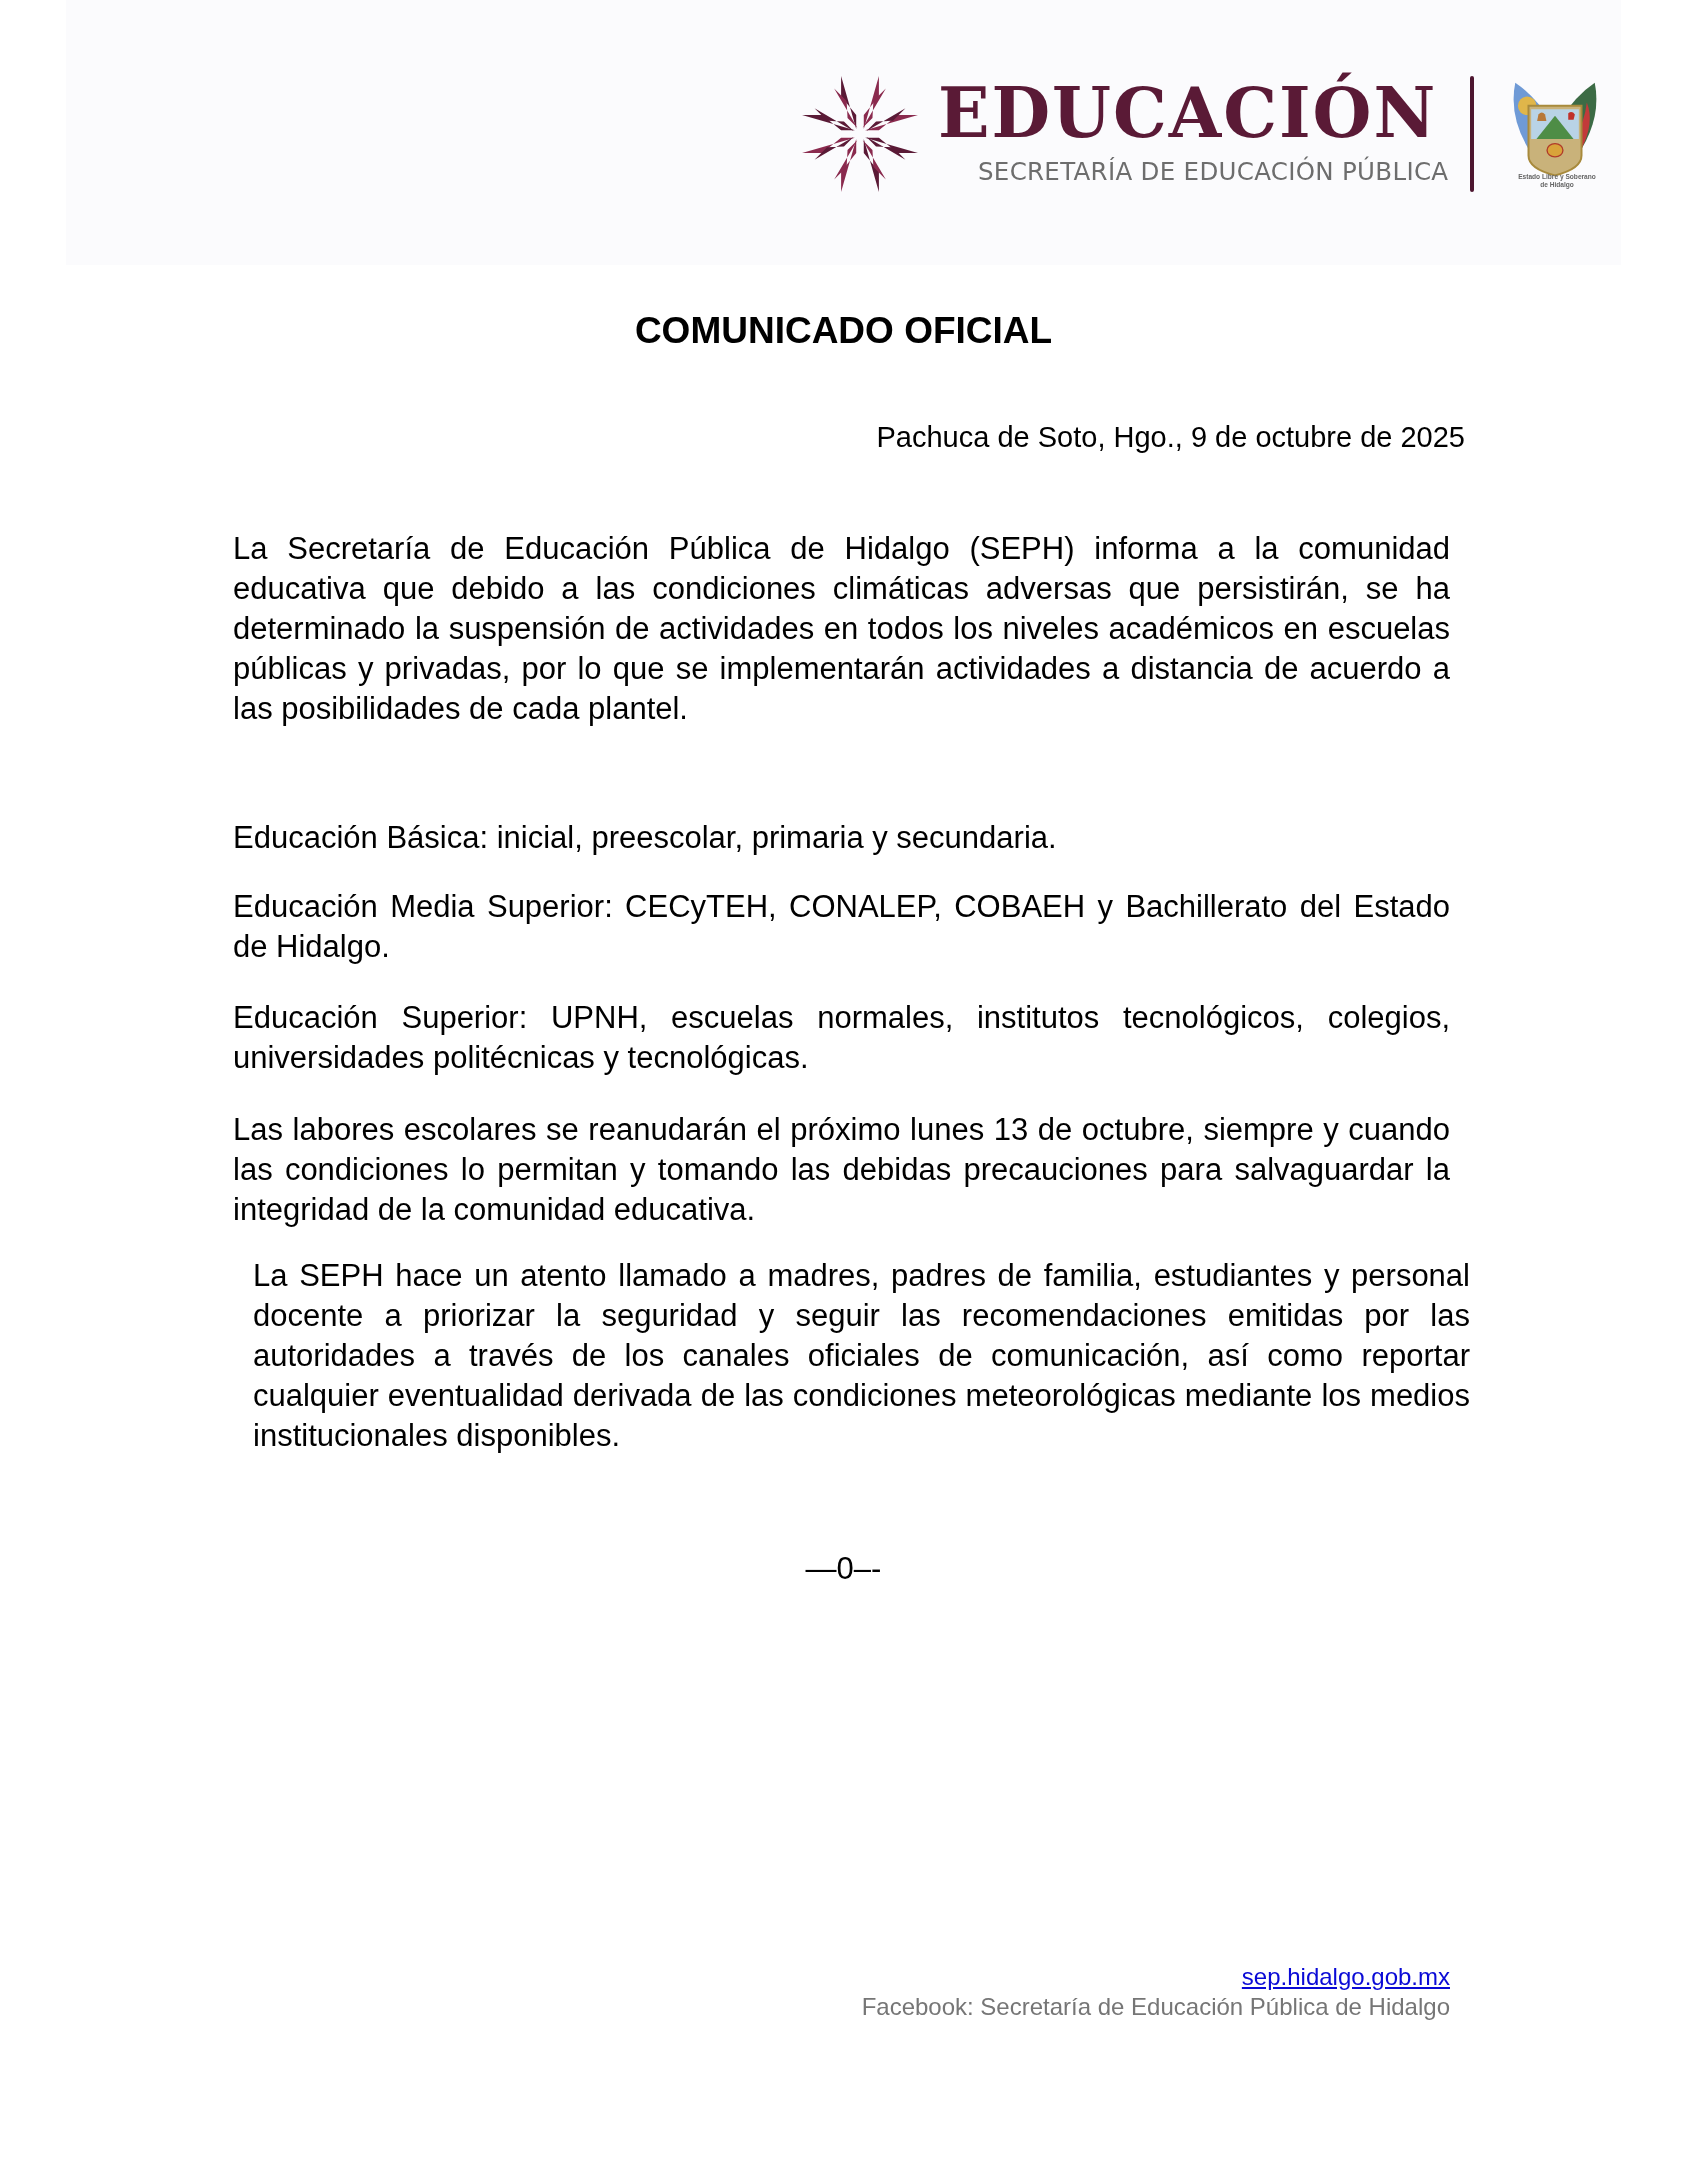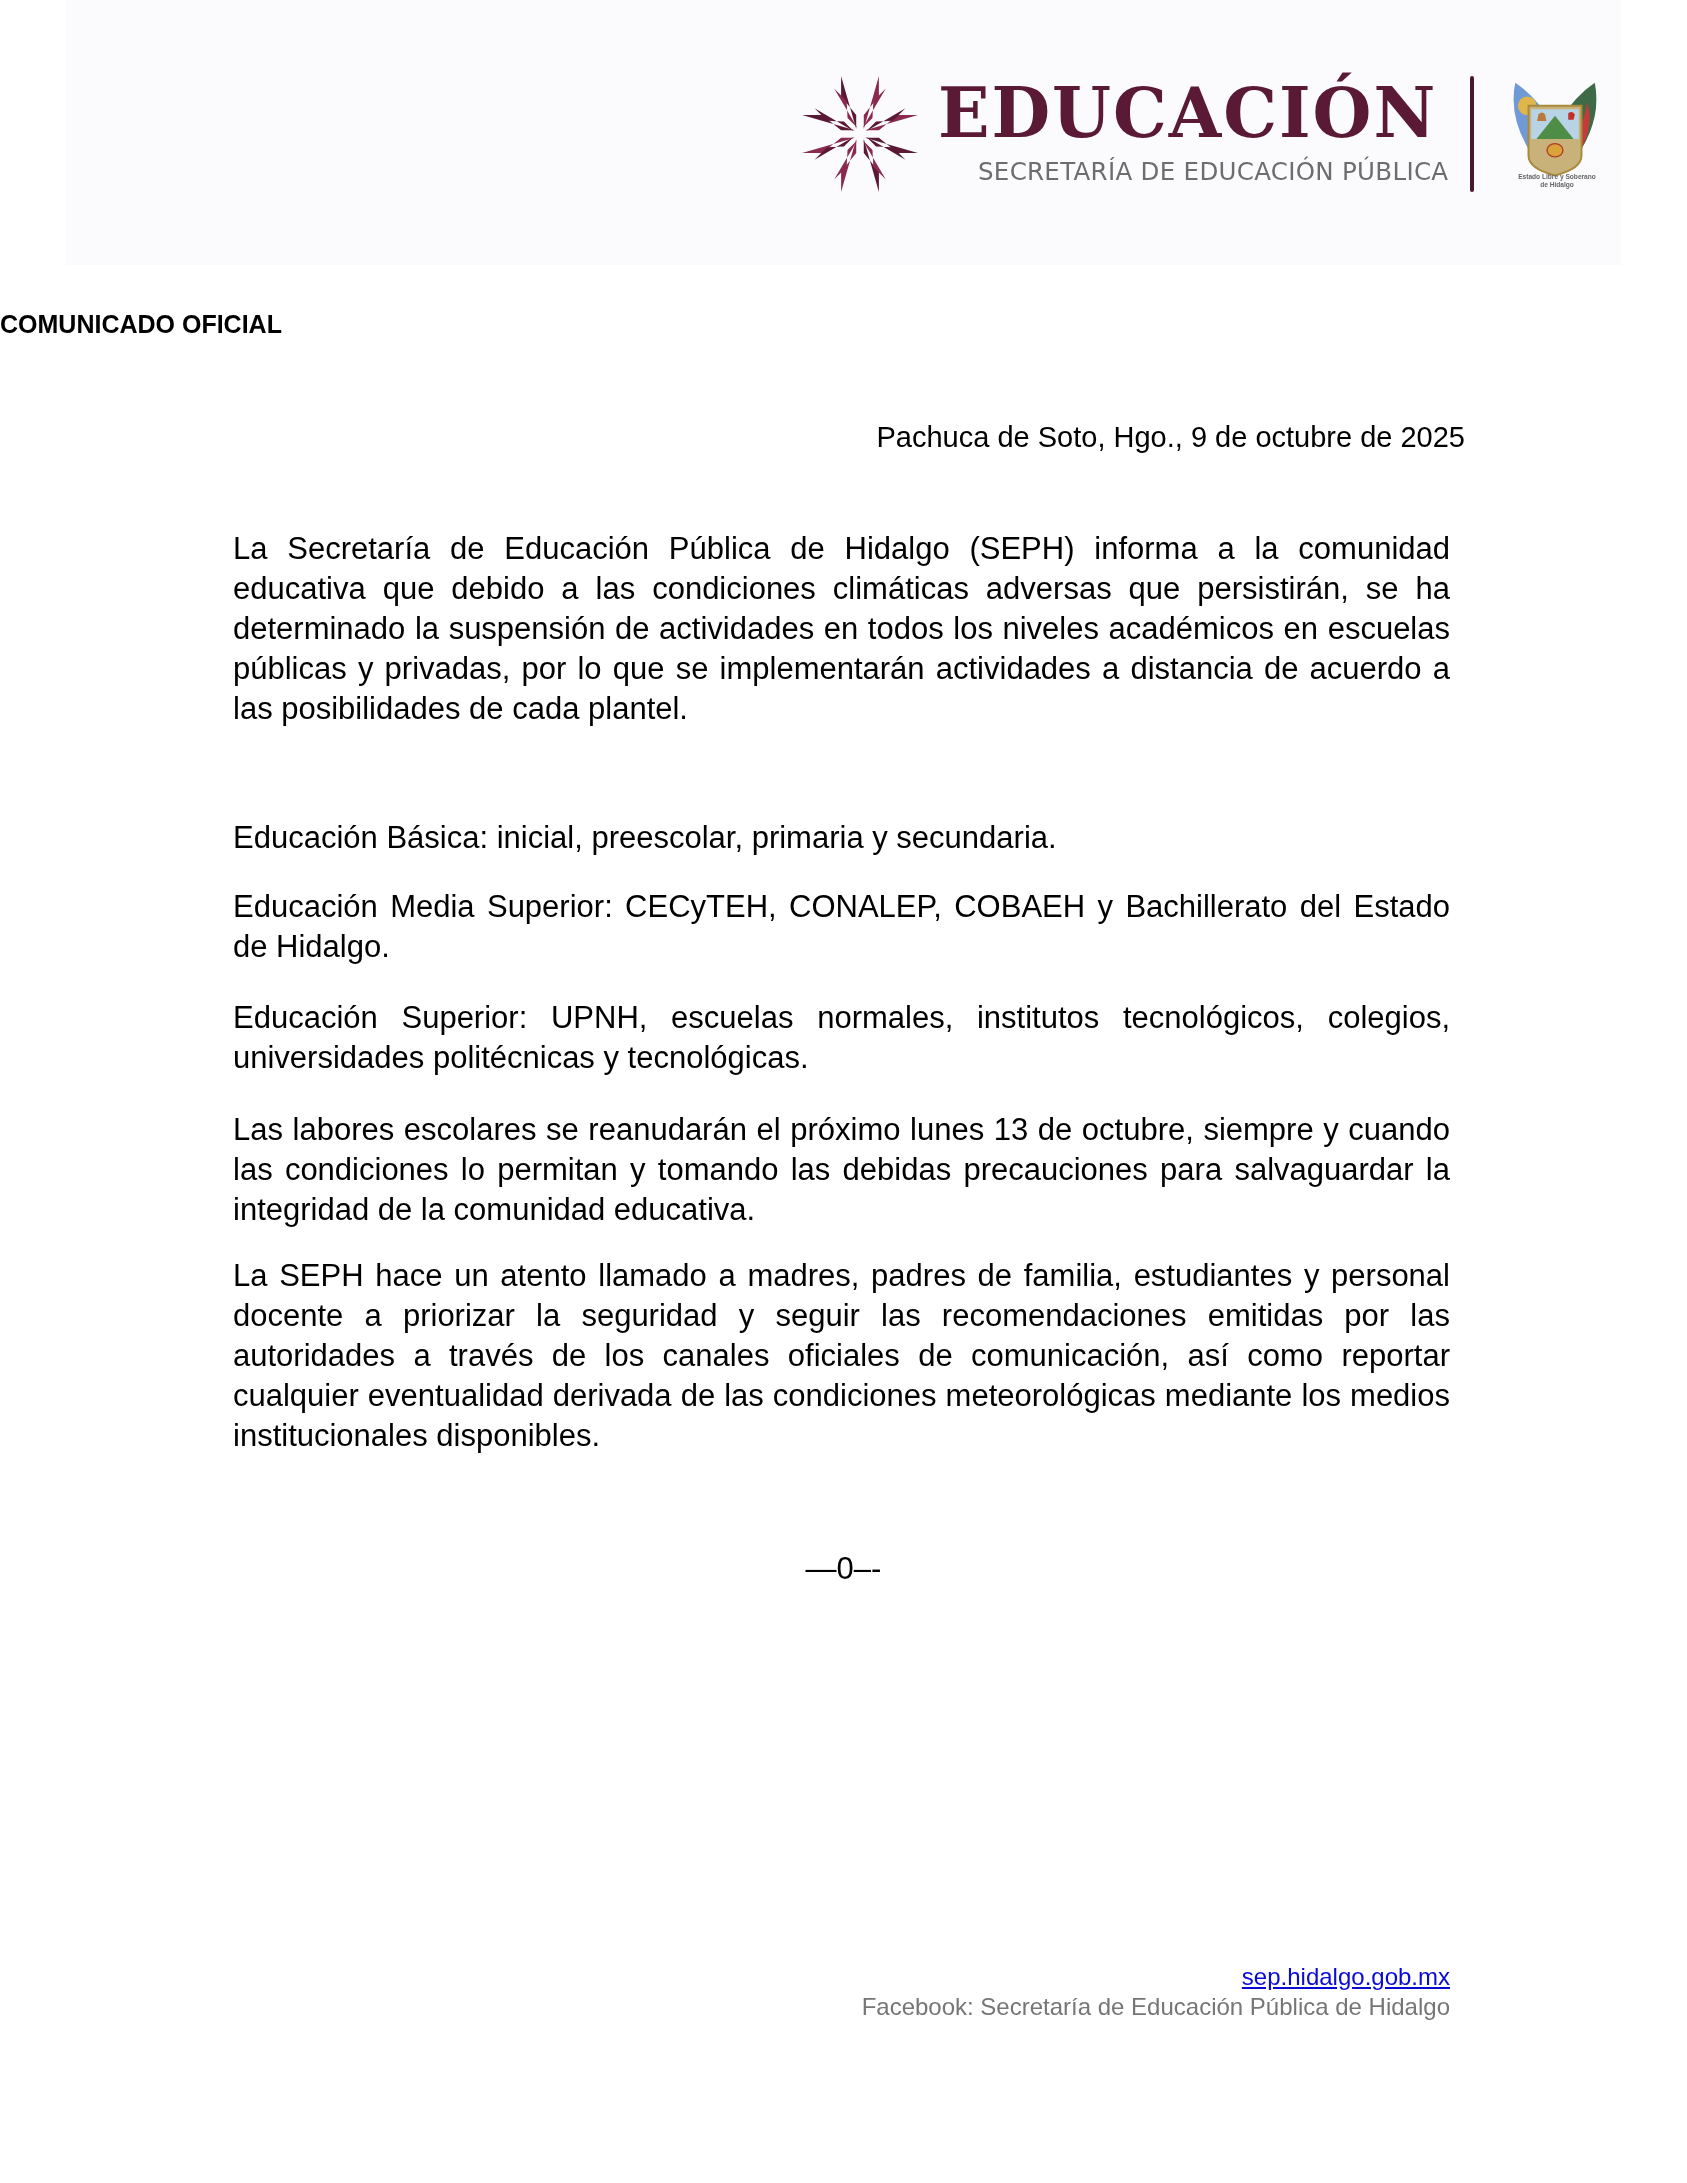--- a/index.html
+++ b/index.html
@@ -8,21 +8,21 @@
   .header-bg { position:absolute; left:66px; top:0; width:1555px; height:265px; background:#fbfbfd; }
   .logo-star { position:absolute; left:797px; top:71px; width:126px; height:126px; }
   .logo-title { position:absolute; left:938px; top:78px; font-family:"DejaVu Serif", serif; font-weight:bold;
                 font-size:69px; color:#5a1a36; letter-spacing:2px; line-height:1; transform:scaleX(0.98); transform-origin:left; }
   .logo-sub { position:absolute; left:939px; top:157px; font-family:"DejaVu Sans", sans-serif; font-size:24.5px;
               color:#6d6d6d; letter-spacing:0.3px; white-space:nowrap;margin-left:39px; }
   .vdivider { position:absolute; left:1470px; top:76px; width:4px; height:116px; background:#4d1630; border-radius:2px; }
   .coat { position:absolute; left:1502px; top:76px; width:106px; height:116px; }
   .coat-caption { position:absolute; left:1501px; top:173px; width:112px; text-align:center;
                   font-family:"Liberation Sans", sans-serif; font-weight:bold; font-size:6.6px; color:#666; line-height:8px; }
-  .title { position:absolute; left:0; width:1687px; top:310px; text-align:left; font-weight:bold; font-size:25px; color:#000; }
+  .title { position:absolute; left:0; width:1687px; top:310px; text-align:center; font-weight:bold; font-size:37px; color:#000; }
   .place-date { position:absolute; right:222px; top:421px; font-size:29px; color:#000000; white-space:nowrap; }
   .body { position:absolute; left:233px; width:1217px; font-size:31px; line-height:40px; color:#000; text-align:justify;
           font-family:"Liberation Sans", sans-serif; }
   .p { margin:0; }
   .separator { position:absolute; left:0; width:1687px; top:1551px; text-align:center; font-size:31px; color:#000; }
   .footer { position:absolute; right:237px; top:1962px; text-align:right; font-size:24px; line-height:30px; color:#767676; }
   .footer a { color:#0a0ad6; text-decoration:underline; }
 </style>
 </head>
 <body>
@@ -96,21 +96,21 @@
 </div>
 <div class="body" style="top:887px;">
   <p class="p">Educación Media Superior: CECyTEH, CONALEP, COBAEH y Bachillerato del Estado de Hidalgo.</p>
 </div>
 <div class="body" style="top:998px;">
   <p class="p">Educación Superior: UPNH, escuelas normales, institutos tecnológicos, colegios, universidades politécnicas y tecnológicas.</p>
 </div>
 <div class="body" style="top:1110px;">
   <p class="p">Las labores escolares se reanudarán el próximo lunes 13 de octubre, siempre y cuando las condiciones lo permitan y tomando las debidas precauciones para salvaguardar la integridad de la comunidad educativa.</p>
 </div>
-<div class="body" style="top:1256px;">
+<div class="body" style="top:1256px;margin-left:20px;">
   <p class="p">La SEPH hace un atento llamado a madres, padres de familia, estudiantes y personal docente a priorizar la seguridad y seguir las recomendaciones emitidas por las autoridades a través de los canales oficiales de comunicación, así como reportar cualquier eventualidad derivada de las condiciones meteorológicas mediante los medios institucionales disponibles.</p>
 </div>
 
 <div class="separator">—0–-</div>
 
 <div class="footer">
   <div><a>sep.hidalgo.gob.mx</a></div>
   <div>Facebook: Secretaría de Educación Pública de Hidalgo</div>
 </div>
 

